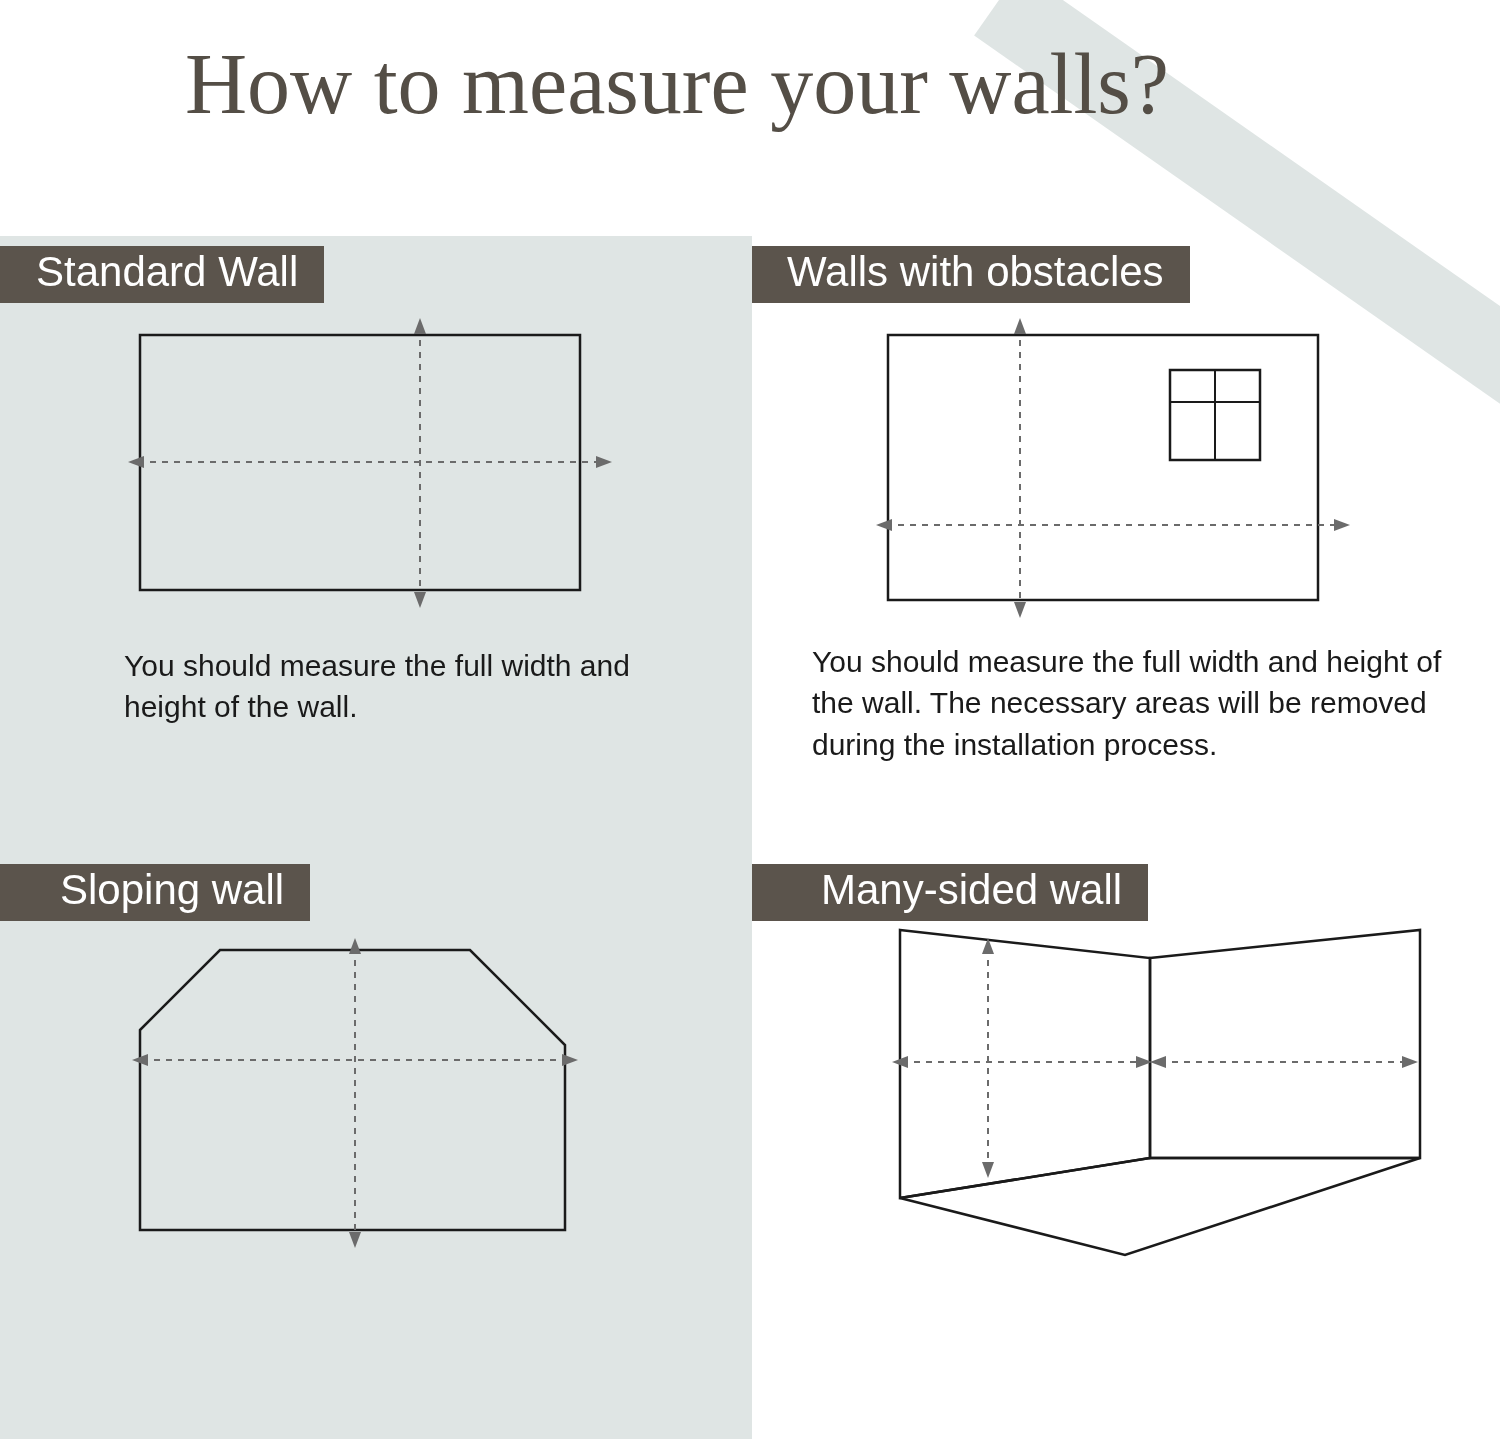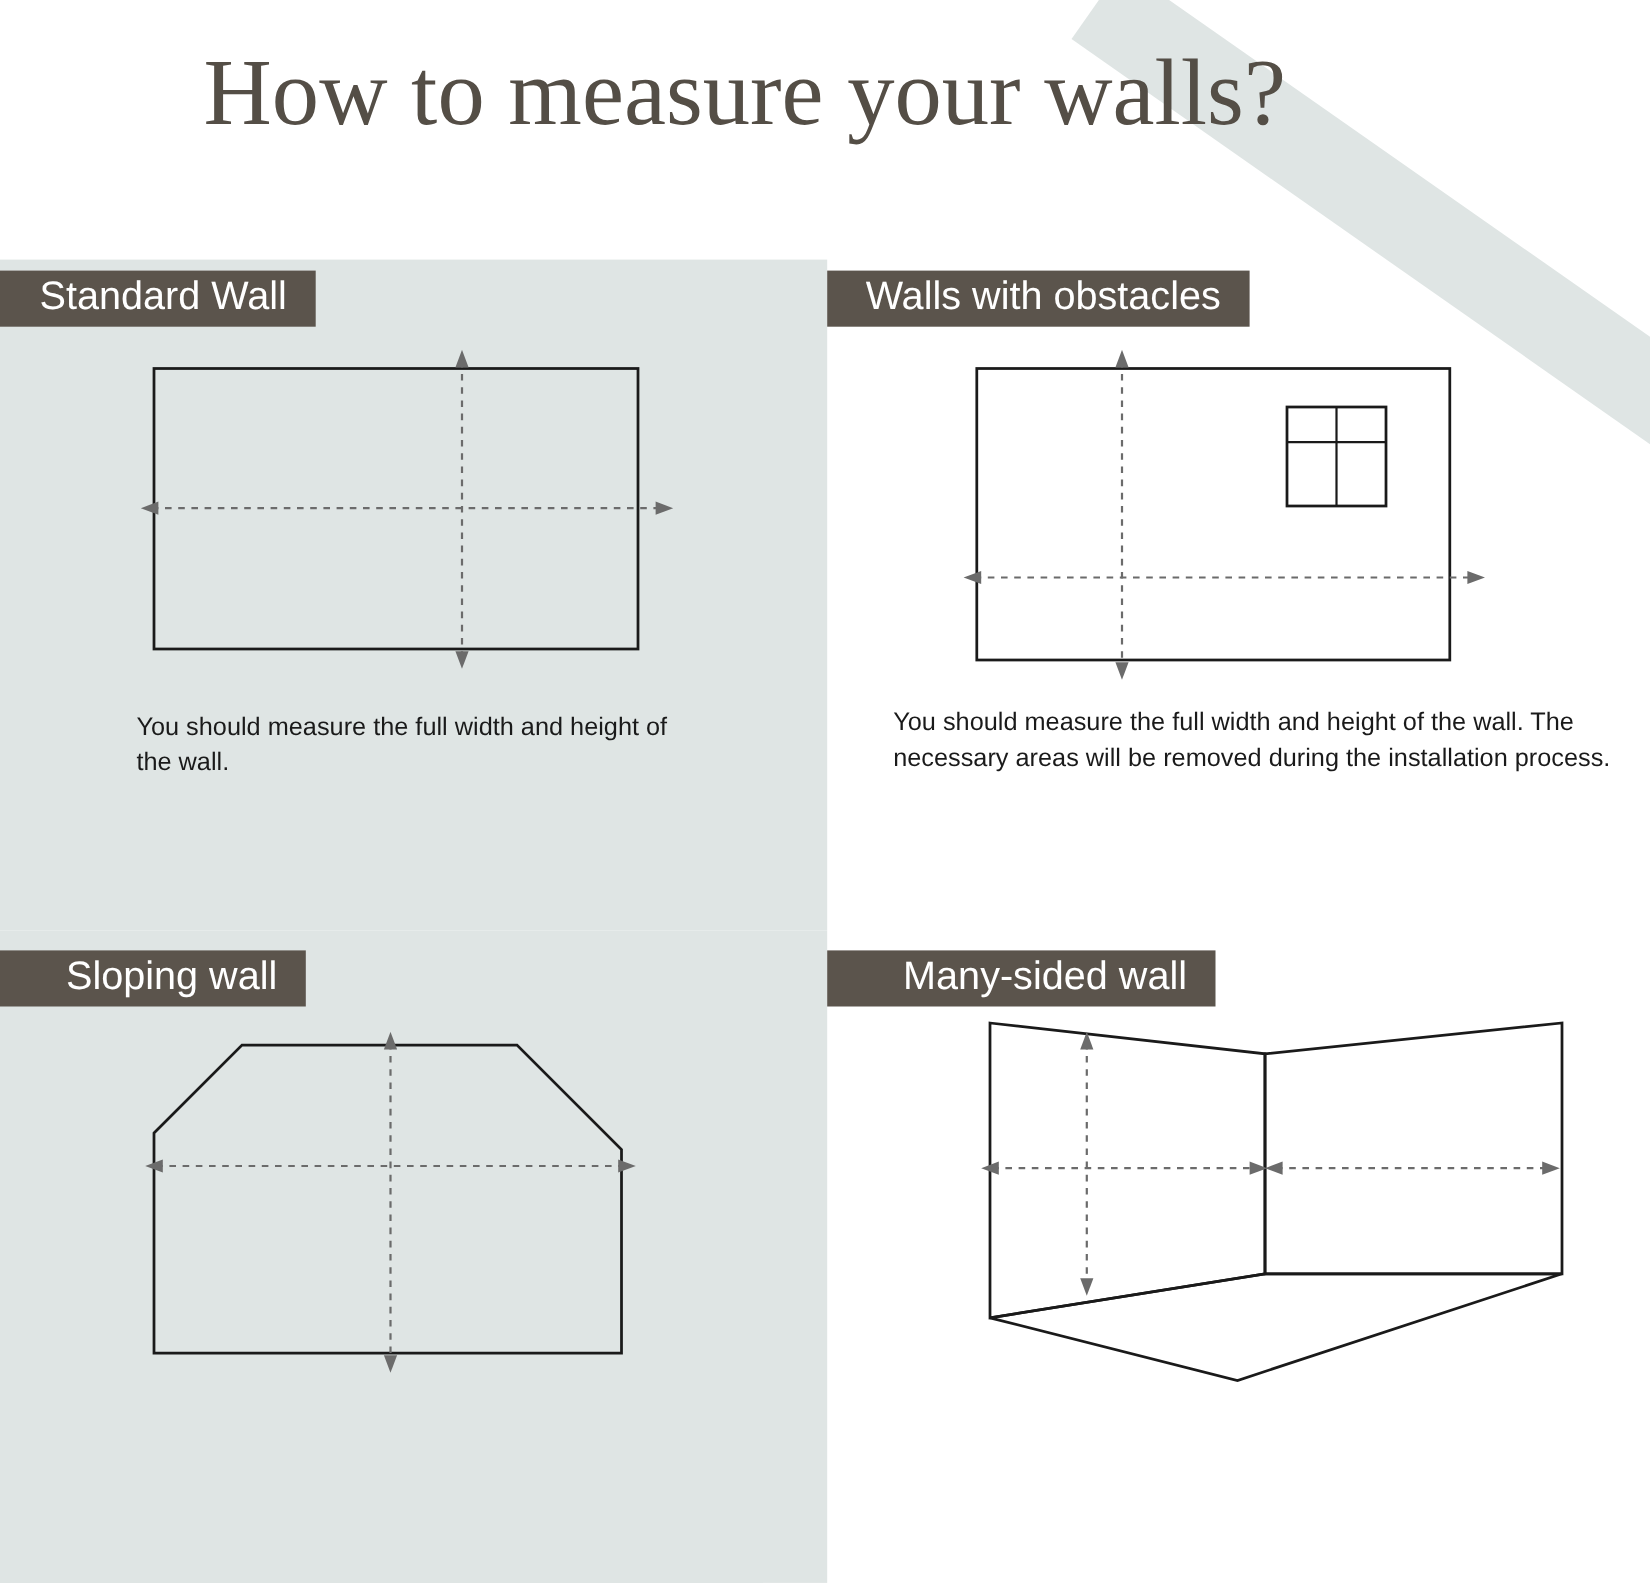--- a/index.html
+++ b/index.html
@@ -61,35 +61,35 @@
     font-family: "Liberation Serif", serif;
     font-size: 86px;
     color: #544e46;
     letter-spacing: 0px;
   }
 
   .tag {
     position: absolute;
     background: #5b544c;
     color: #ffffff;
-    font-size: 36px;
+    font-size: 42px;
     font-family: "Liberation Sans", sans-serif;
     padding: 5px 26px 10px 26px;
     white-space: nowrap;
     line-height: 1.0;
   }
   #tag-standard { left: 0; top: 246px; padding-left: 36px; }
   #tag-obstacles { left: 752px; top: 246px; padding-left: 35px; }
   #tag-sloping { left: 0; top: 864px; padding-left: 60px; }
   #tag-manysided { left: 752px; top: 864px; padding-left: 69px; }
 
   .caption {
     position: absolute;
     color: #1a1a1a;
-    font-size: 23px;
+    font-size: 30px;
     line-height: 1.38;
     font-family: "Liberation Sans", sans-serif;
   }
   #cap-standard { left: 124px; top: 645px; width: 520px; }
   #cap-obstacles { left: 812px; top: 641px; width: 660px; }
   #cap-sloping { left: 70px; top: 1250px; width: 620px; }
   #cap-manysided { left: 846px; top: 1252px; width: 620px; }
 
   .fig {
     position: absolute;

